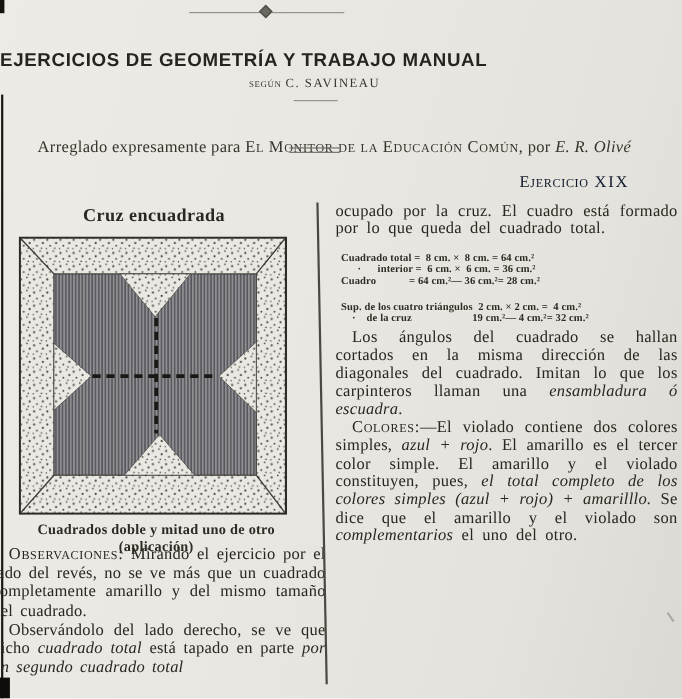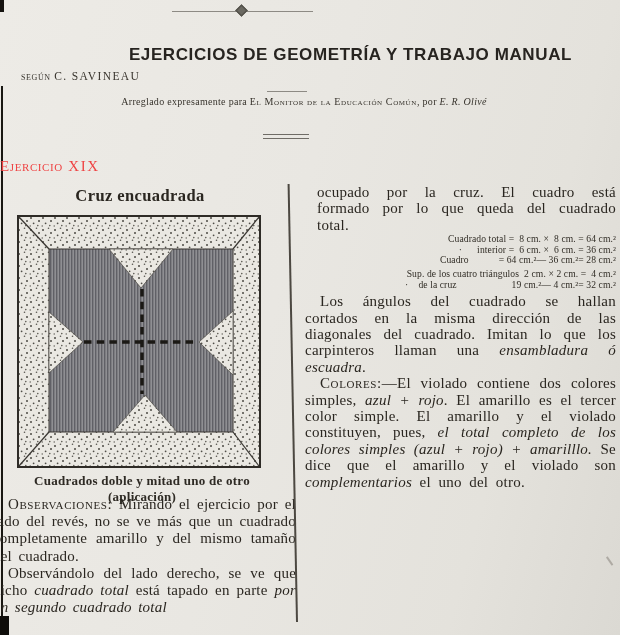--- a/index.html
+++ b/index.html
@@ -17,43 +17,43 @@
   .mark-top-left{left:0;top:0;width:4px;height:12px;background:#15130f;}
   .edge-line{left:1px;top:86px;width:2px;height:549px;background:#191712;}
   .mark-bottom-left{left:0;top:616px;width:9px;height:19px;background:#0f0d0a;}
   .mark-right{left:608px;top:554px;width:7px;height:10px;border-left:2px solid #9a968e;transform:rotate(-35deg);opacity:.7;}
 
   
   .orn-line{left:172px;top:11px;width:141px;height:1px;background:#8d8a84;}
   .orn-diamond{left:237px;top:6px;width:9px;height:9px;background:#6b6962;transform:rotate(45deg);box-shadow:inset 0 0 0 1.5px #55534c;}
 
   .title{
-    left:0;top:45px;width:572px;text-align:right;
+    left:0;top:45px;width:572px;text-align:left;
     font-family:"Liberation Sans", sans-serif;font-weight:bold;
     font-size:17px;letter-spacing:0.6px;color:#272420;
   }
-  .subtitle{left:0;top:70px;width:572px;font-size:11.5px;letter-spacing:1.4px;color:#39352e;padding-left:21px;}
+  .subtitle{left:0;top:70px;width:572px;text-align:center;font-size:11.5px;letter-spacing:1.4px;color:#39352e;}
   .rule1{left:267px;top:91px;width:40px;height:1px;background:#8d8a84;}
-  .credit{left:0;top:96px;width:608px;text-align:center;font-size:10px;letter-spacing:0.3px;color:#38342d;}
+  .credit{left:0;top:126px;width:608px;text-align:center;font-size:15px;letter-spacing:0.3px;color:#38342d;}
   .rule2{left:263px;top:134px;width:46px;height:3px;border-top:1px solid #6f6c66;border-bottom:1px solid #6f6c66;}
-  .exercise-heading{left:0;top:158px;width:572px;text-align:left;font-size:15px;letter-spacing:1.6px;color:#ef4444;}
+  .exercise-heading{left:0;top:158px;width:572px;text-align:right;font-size:15px;letter-spacing:1.6px;color:#0f172a;}
 
   .figure-title{left:0;top:186px;width:280px;text-align:center;font-size:16.5px;font-weight:bold;letter-spacing:0.4px;}
   .figure{left:17px;top:215px;width:244px;height:253px;}
   .figure-caption{left:0;top:473px;width:284px;text-align:center;font-weight:bold;font-size:13px;letter-spacing:0.25px;color:#2e2a24;}
 
   .obs{left:-7px;top:496px;width:303px;font-size:15px;line-height:17.2px;text-align:justify;letter-spacing:0.2px;word-spacing:2.5px;}
   .obs p{margin:0;text-indent:15px;}
 
   .divider{left:296px;top:184px;width:1.5px;height:438px;background:#4c4841;transform:rotate(-1.1deg);transform-origin:bottom center;}
 
   .right-col{left:305px;top:184px;width:311px;font-size:15px;line-height:16.4px;text-align:justify;letter-spacing:0.25px;word-spacing:3.5px;}
   .right-col p{margin:0;text-indent:15px;}
-  .right-col p.noindent{text-indent:0;margin-left:12px;}
-  .mini-table{font-size:9.6px;font-weight:normal;line-height:10.6px;white-space:pre;text-align:right;letter-spacing:0.1px;word-spacing:0;margin:1px 0 3px 5px;color:#302c25;}
+  .right-col p.noindent{text-indent:0;}
+  .mini-table{font-size:9.6px;font-weight:bold;line-height:10.6px;white-space:pre;text-align:left;letter-spacing:0.1px;word-spacing:0;margin:13px 0 3px 5px;color:#302c25;}
 </style>
 </head>
 <body>
 
 <div class="page">
 
   <div class="abs mark-top-left"></div>
   <div class="abs edge-line"></div>
   <div class="abs mark-bottom-left"></div>
   <div class="abs mark-right"></div>

